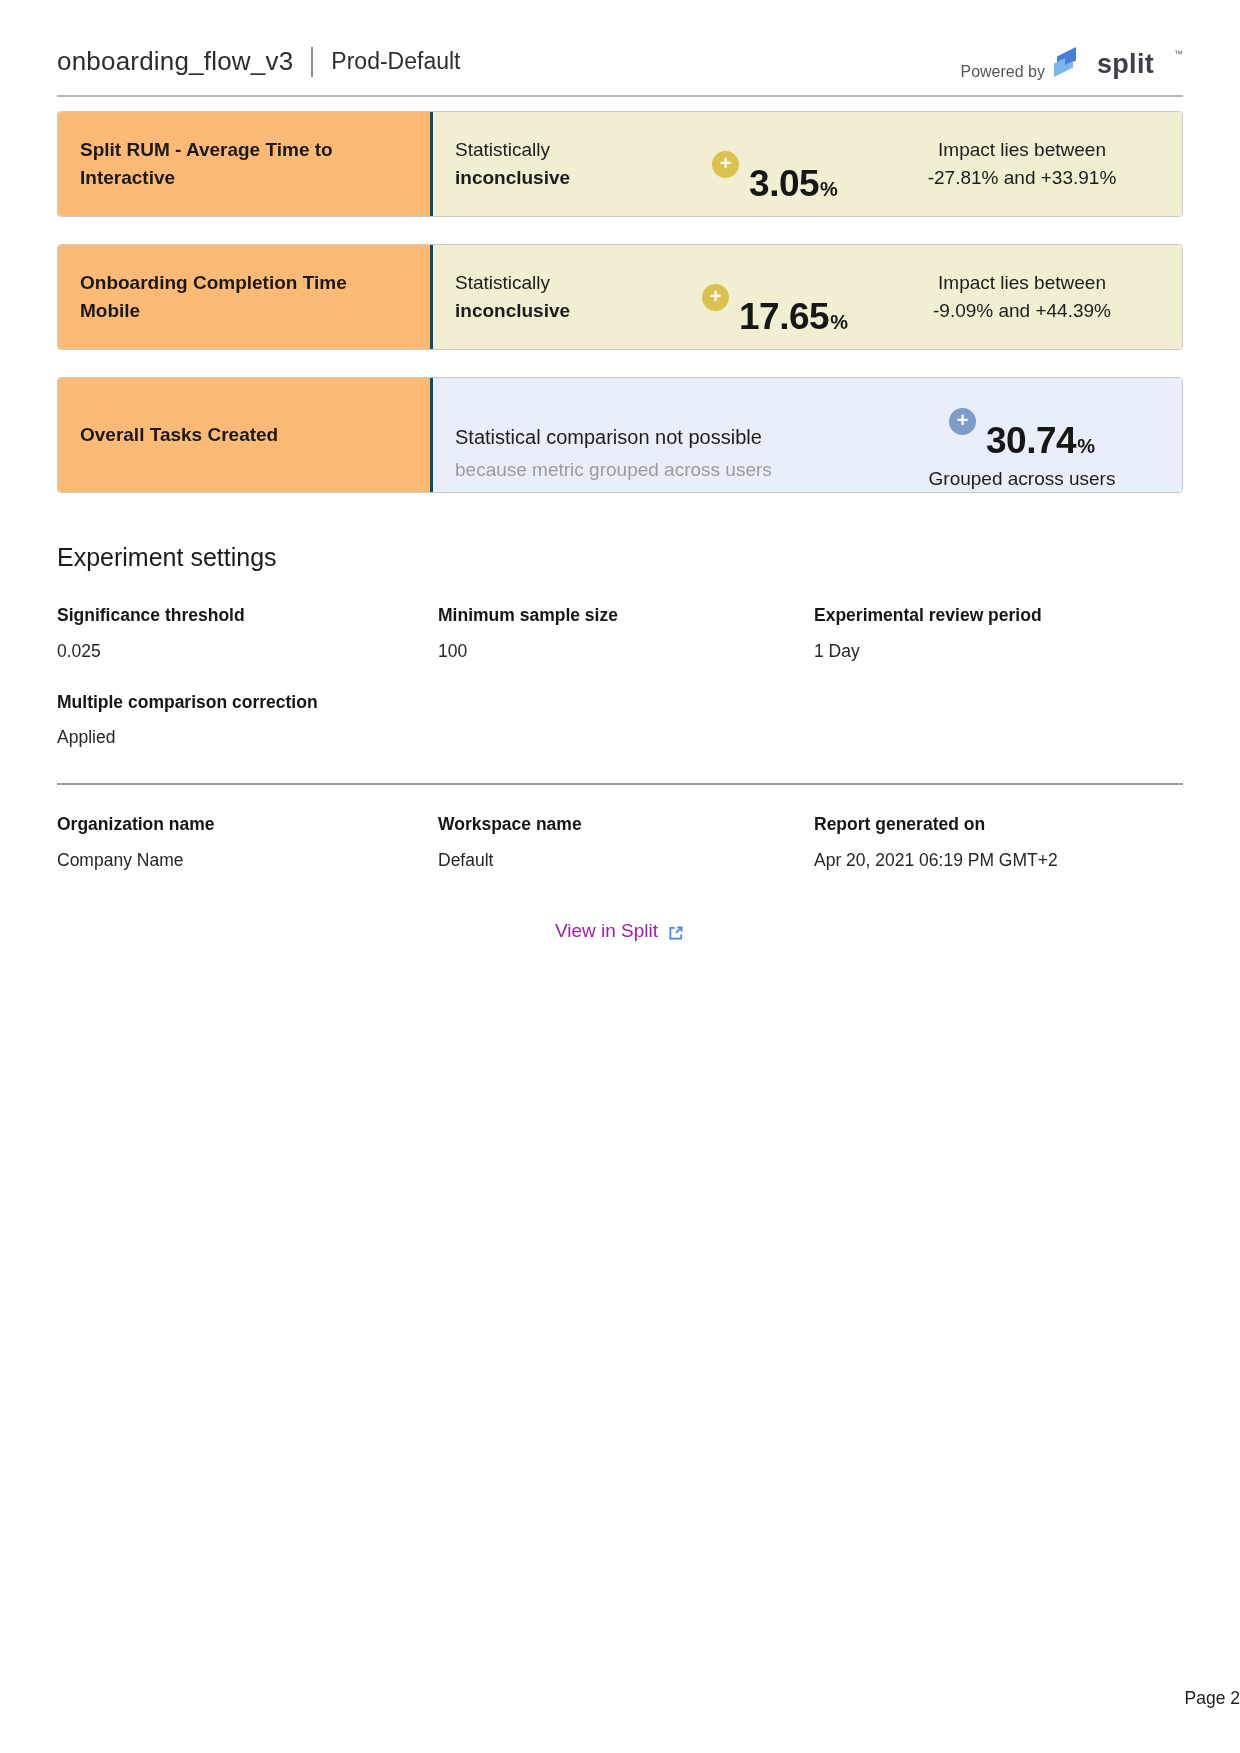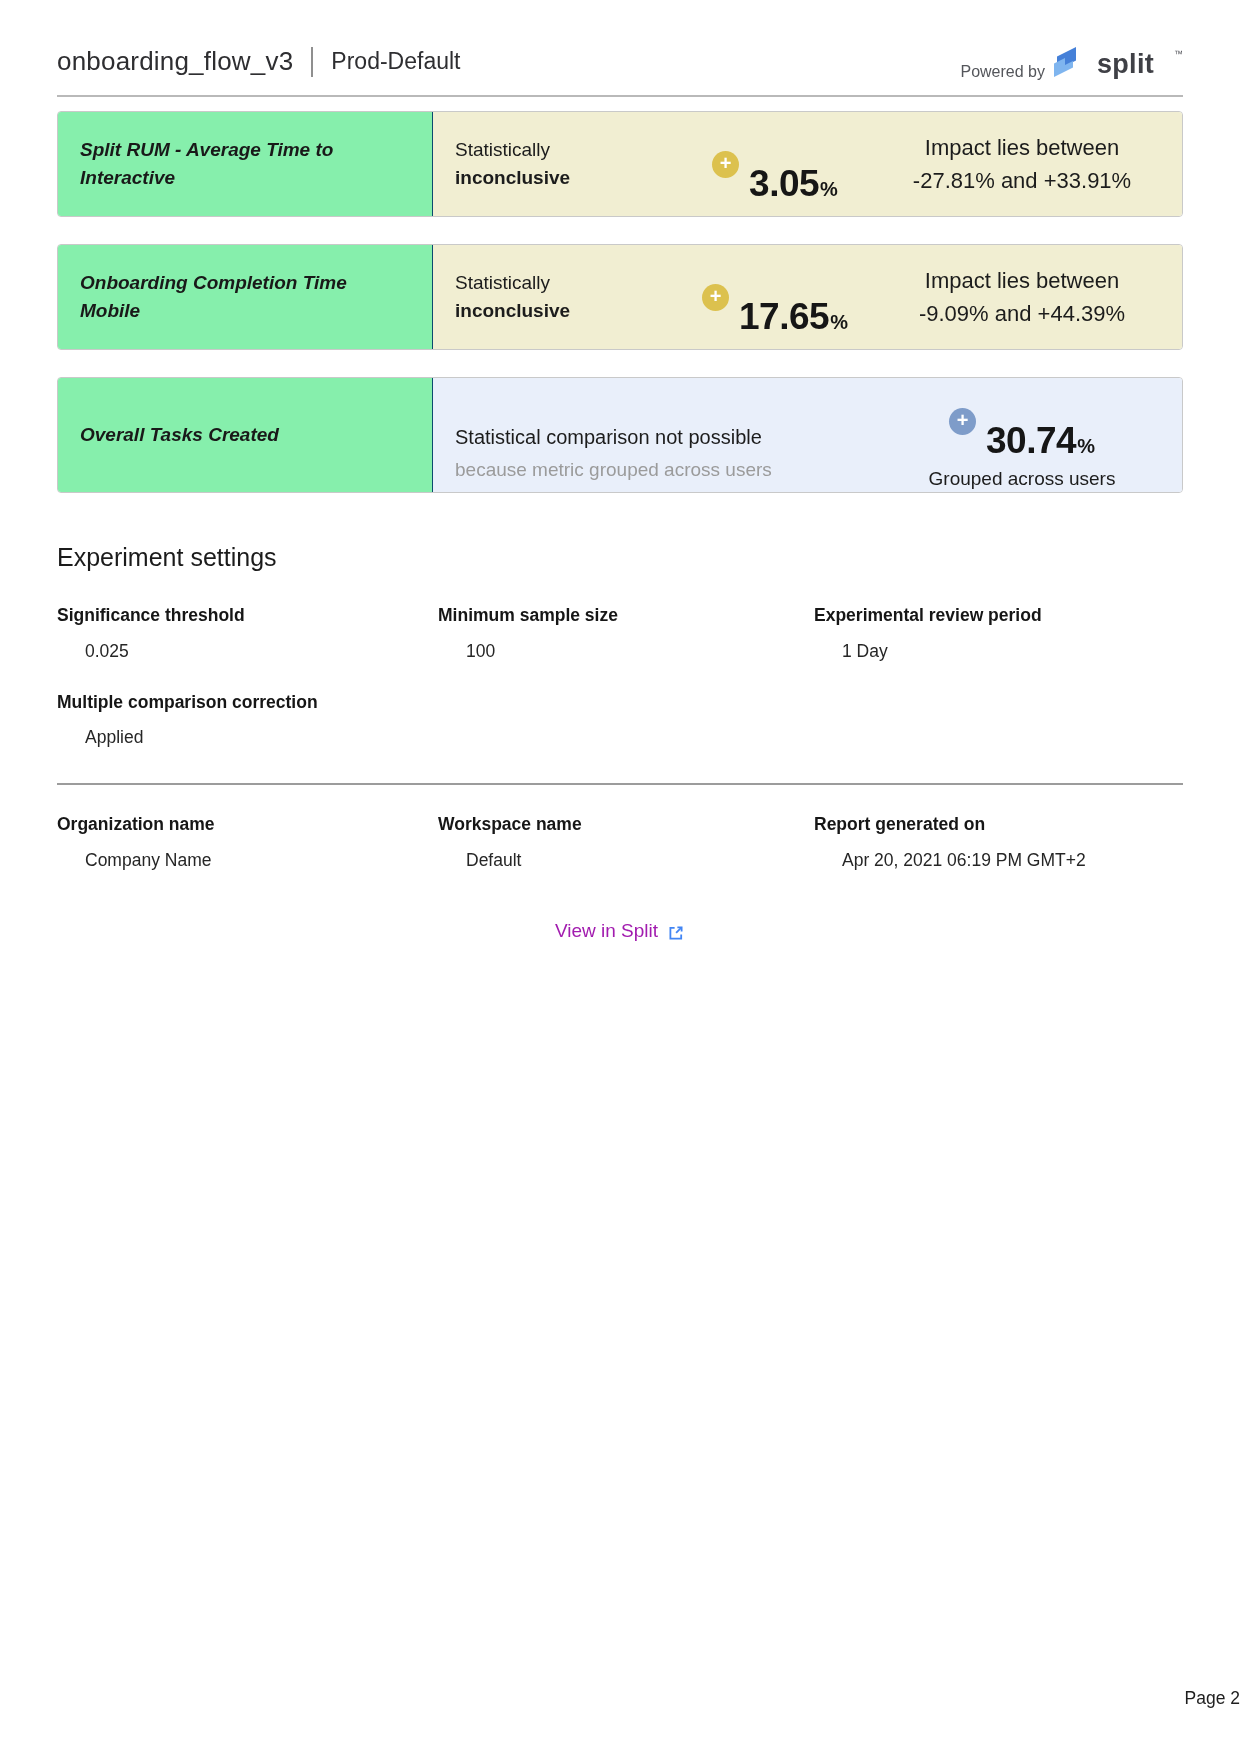--- a/index.html
+++ b/index.html
@@ -20,51 +20,51 @@
   .powered-by{font-size:16px;color:#54565b;}
   .brand-row{display:flex;align-items:center;gap:19px;}
   .brand-name{font-size:27px;font-weight:700;color:#3f4046;letter-spacing:.3px;line-height:1;}
   .brand-tm{font-size:9px;color:#55565c;align-self:flex-start;margin-top:2px;margin-left:1px;}
   .header-rule{border:none;height:2px;background:#b9b9b9;margin:14px 0 0;}
 
   
   .metrics{margin-top:14px;display:flex;flex-direction:column;gap:27px;}
   .metric-card{display:flex;border:1px solid #c9c9c9;border-radius:4px;overflow:hidden;min-height:104px;background:#fff;}
   .metric-card.tall{min-height:114px;}
-  .metric-title-cell{flex:0 0 375px;width:375px;border-right:1px solid #0c4a6e;display:flex;align-items:center;padding:0 22px;box-sizing:border-box;background:#86efac;font-style:italic;}
+  .metric-title-cell{flex:0 0 375px;width:375px;border-right:3px solid #0c4a6e;display:flex;align-items:center;padding:0 22px;box-sizing:border-box;background:#fdba74;}
   .metric-title-cell span{font-size:19px;font-weight:700;color:#191919;line-height:1.5;hyphens:auto;}
   .metric-cell{flex:1;display:flex;align-items:center;padding:0 25px 0 22px;box-sizing:border-box;}
   .metric-cell.inconclusive{background:#f1eed2;}
   .metric-cell.grouped{background:#e9effa;}
 
   .status{width:208px;font-size:19px;color:#1c1c1c;line-height:1.45;}
   .status .b{font-weight:700;}
 
   .value-group{flex:1;display:flex;align-items:center;justify-content:center;gap:10px;}
   .plus-circle{width:27px;height:27px;border-radius:50%;color:#fff;display:flex;align-items:center;justify-content:center;font-size:20px;font-weight:700;line-height:1;flex:0 0 27px;box-sizing:border-box;padding-bottom:2px;}
   .plus-circle.gold{background:#dcc14e;}
   .plus-circle.blue{background:#7e9cc9;}
   .value-wrap{display:flex;align-items:baseline;margin-top:40px;}
   .value{font-size:37px;font-weight:600;color:#161616;letter-spacing:-.5px;}
   .unit{font-size:20px;font-weight:600;color:#161616;margin-left:1px;}
 
-  .impact{flex:0 0 270px;text-align:center;font-size:22px;color:#1c1c1c;line-height:1.5;}
+  .impact{flex:0 0 270px;text-align:center;font-size:19px;color:#1c1c1c;line-height:1.5;}
 
   .status3{flex:1;line-height:1.4;padding-right:10px;}
   .s3a{font-size:20px;color:#1c1c1c;margin-top:36px;}
   .s3b{font-size:19px;color:#9b9b9b;margin-top:6px;}
   .group3{flex:0 0 270px;display:flex;flex-direction:column;align-items:center;gap:6px;}
   .value-row{display:flex;align-items:center;gap:10px;}
   .note{font-size:19px;color:#1c1c1c;}
 
   
   .settings-title{margin:50px 0 0;font-size:25px;font-weight:400;color:#1b1b1b;}
   .grid{display:grid;grid-template-columns:381px 376px 1fr;}
   .cell .label{font-size:17.5px;font-weight:700;color:#161616;line-height:1.3;}
-  .cell .val{margin-top:13px;font-size:17.5px;color:#262626;line-height:1.3;margin-left:28px;}
+  .cell .val{margin-top:13px;font-size:17.5px;color:#262626;line-height:1.3;}
   .settings-grid{margin-top:32px;}
   .row2{margin-top:28px;}
   .mid-rule{border:none;height:2px;background:#9c9c9c;margin:34px 0 0;}
   .info-grid{margin-top:28px;}
 
   
   .view-link-row{margin-top:48px;text-align:center;}
   .view-link{display:inline-flex;align-items:flex-end;gap:9px;color:#a21caf;font-size:19px;text-decoration:none;cursor:pointer;}
   .view-link svg{display:block;}
 

